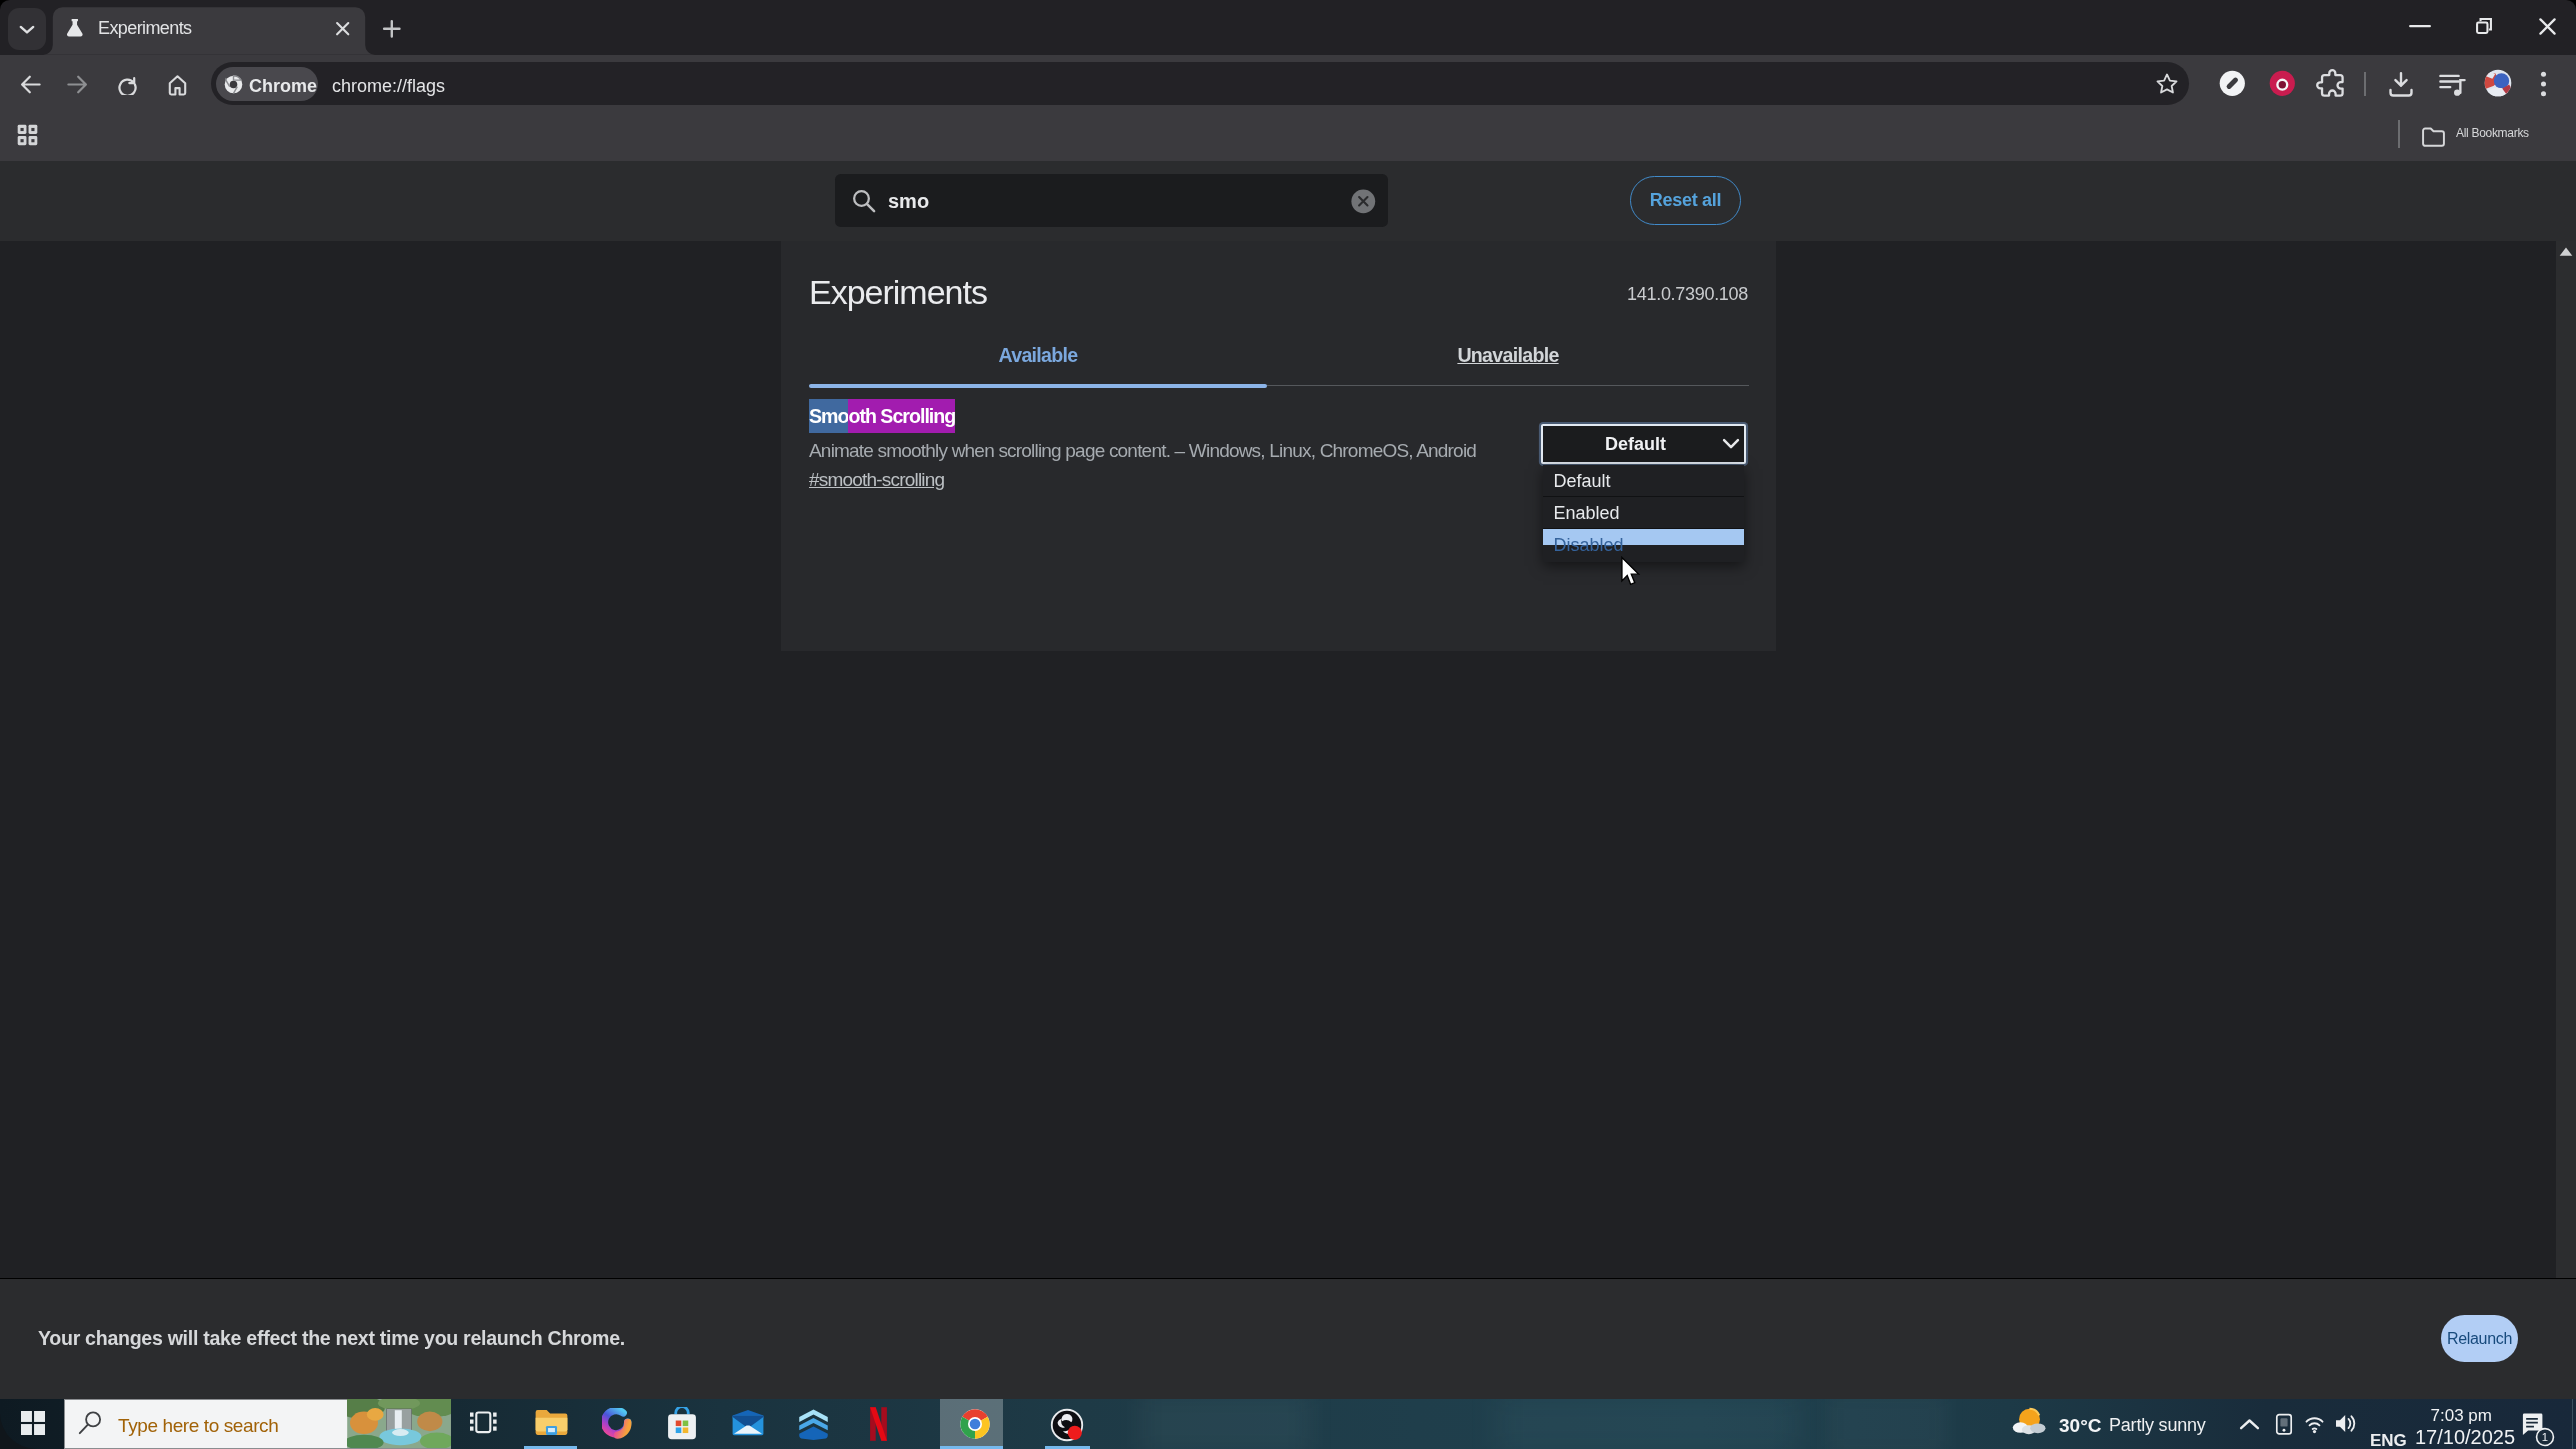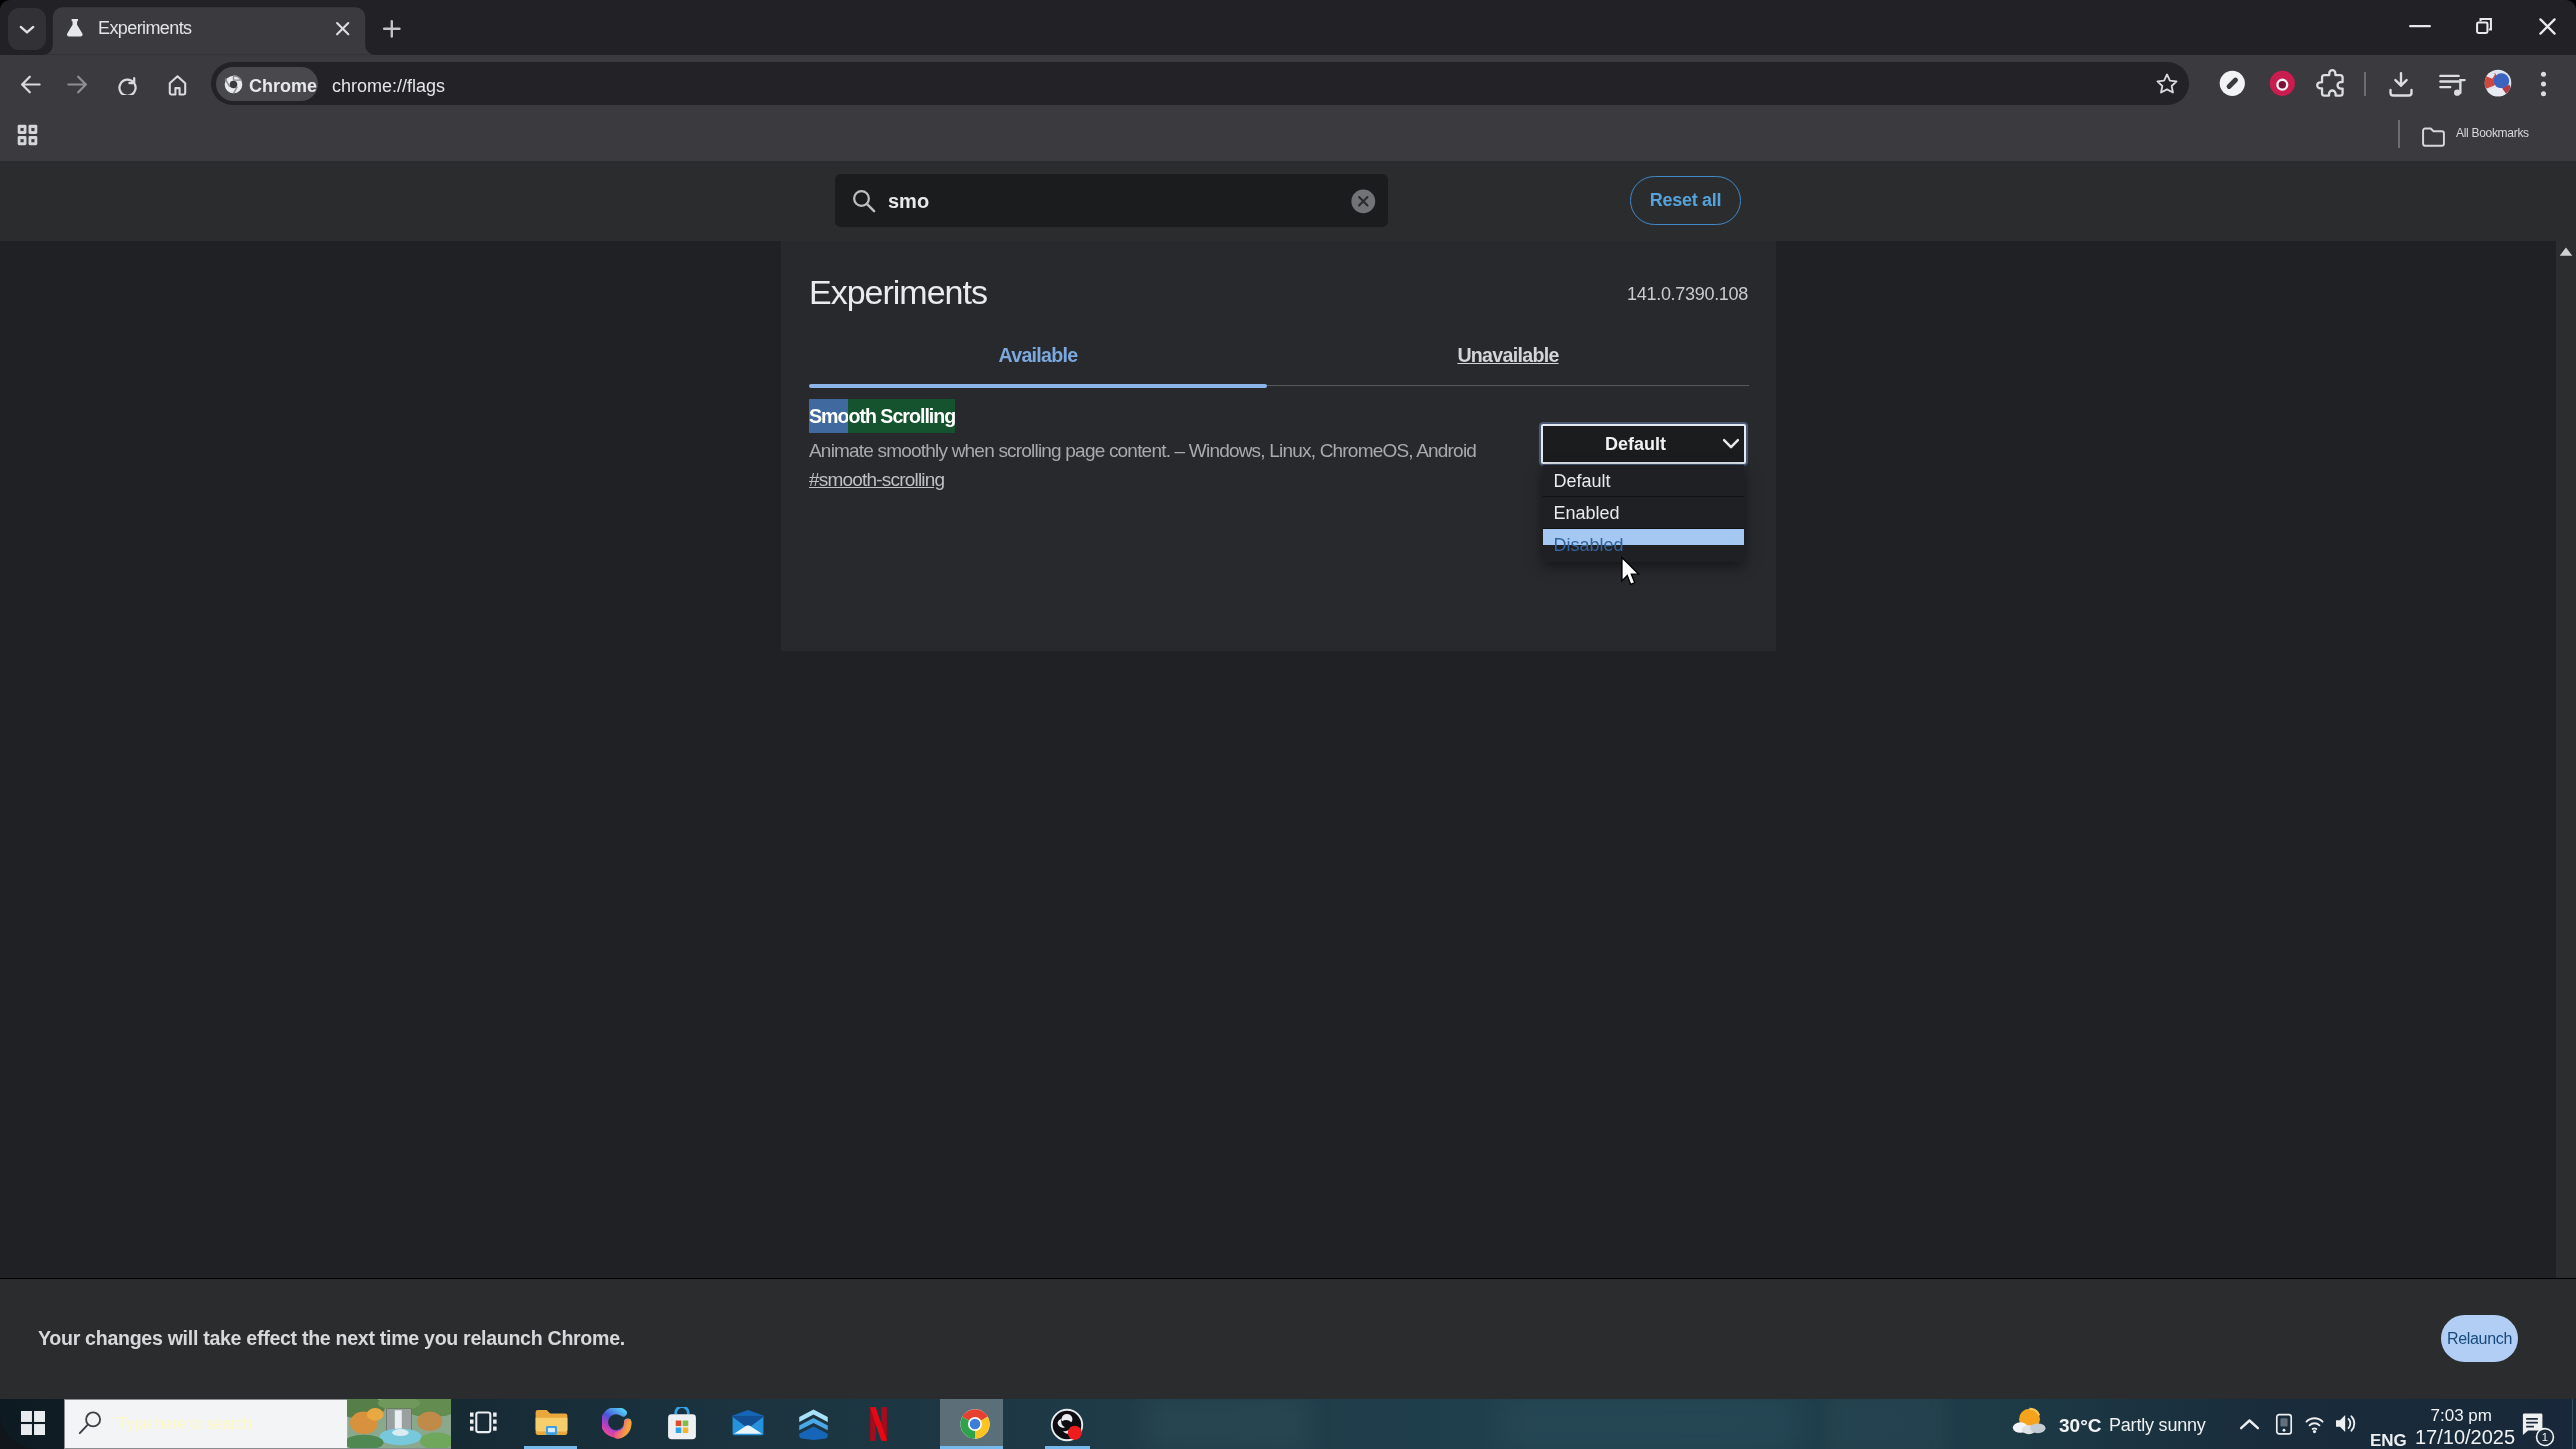--- a/index.html
+++ b/index.html
@@ -172,21 +172,21 @@
   </svg>
 
 <div class="abs" style="left:809px;top:273px;font-size:34px;letter-spacing:-1px;color:#eaebee;">Experiments</div>
 <div class="abs" style="left:1551px;top:284px;width:197px;text-align:right;font-size:18px;letter-spacing:-0.3px;color:#c9cbce;">141.0.7390.108</div>
 
 <div class="abs" style="left:809px;top:344px;width:458px;text-align:center;font-size:19.6px;font-weight:700;letter-spacing:-0.7px;color:#7ba8de;">Available</div>
 <div class="abs" style="left:1267px;top:344px;width:482px;text-align:center;font-size:19.6px;font-weight:700;letter-spacing:-0.7px;color:#d2d5d8;text-decoration:underline;">Unavailable</div>
 <div class="abs" style="left:809px;top:385px;width:940px;height:1.4px;background:#55585c;"></div>
 <div class="abs" style="left:809px;top:384px;width:458px;height:4.2px;background:#8cb4e8;border-radius:2.1px;"></div>
 
-<div class="abs" style="left:809px;top:402px;height:29px;font-size:19.6px;font-weight:700;letter-spacing:-1px;color:#fff;line-height:29px;"><span style="background:#40699f;padding:5.6px 0 6.3px;">Smo</span><span style="background:#14532d;padding:5.6px 0 6.3px;">oth Scrolling</span></div>
+<div class="abs" style="left:809px;top:402px;height:29px;font-size:19.6px;font-weight:700;letter-spacing:-1px;color:#fff;line-height:29px;"><span style="background:#40699f;padding:5.6px 0 6.3px;">Smo</span><span style="background:#a21caf;padding:5.6px 0 6.3px;">oth Scrolling</span></div>
 <div class="abs" style="left:809px;top:440px;font-size:19px;letter-spacing:-0.8px;color:#a6abb0;">Animate smoothly when scrolling page content. – Windows, Linux, ChromeOS, Android</div>
 <div class="abs" style="left:809px;top:469px;font-size:19px;letter-spacing:-0.8px;color:#bcc0c4;text-decoration:underline;">#smooth-scrolling</div>
 
 <div class="abs" style="left:1541px;top:424px;width:205px;height:40px;background:#1b1c1e;border:2.1px solid #e3eaf2;box-sizing:border-box;border-radius:2.1px;box-shadow:0 0 0 2.1px rgba(130,170,230,0.38);"></div>
 <div class="abs" style="left:1541px;top:434px;width:189px;text-align:center;font-size:18px;font-weight:700;color:#f0f1f3;">Default</div>
 <svg class="abs" style="left:1722px;top:438px;" width="18" height="11.2" viewBox="0 0 26 16">
     <path d="M3 3l10 10L23 3" stroke="#e8e9eb" stroke-width="3.6" fill="none" stroke-linecap="round" stroke-linejoin="round"></path>
   </svg>
 
 <div class="abs" style="left:1543px;top:465px;width:201px;height:97px;background:#1f2023;box-shadow:0 4.2px 12.6px rgba(0,0,0,0.5);"></div>
@@ -218,21 +218,21 @@
       <rect x="0" y="18.5" width="15.5" height="15.5"></rect>
       <rect x="18.5" y="18.5" width="15.5" height="15.5"></rect>
     </g>
   </svg>
 
 <div class="abs" style="left:64px;top:1399px;width:387px;height:50px;background:#f3f4f5;border:0.7px solid #8a8d90;box-sizing:border-box;"></div>
 <svg class="abs" style="left:77px;top:1410px;" width="26.6" height="26.6" viewBox="0 0 38 38">
     <circle cx="23" cy="13.5" r="10" stroke="#3f4144" stroke-width="2.6" fill="none"></circle>
     <path d="M15.5 21L4 33" stroke="#3f4144" stroke-width="2.8" stroke-linecap="round"></path>
   </svg>
-<div class="abs" style="left:118px;top:1415px;font-size:16px;letter-spacing:-0.4px;color:#fef9c3;">Type here to search</div>
+<div class="abs" style="left:118px;top:1415px;font-size:19px;letter-spacing:-0.4px;color:#a16207;">Type here to search</div>
 <svg class="abs" style="left:347px;top:1399px;" width="104" height="49" viewBox="0 0 148 70">
   <rect width="148" height="70" fill="#8aa88c"></rect>
   <ellipse cx="20" cy="12" rx="34" ry="16" fill="#567e48"></ellipse>
   <ellipse cx="120" cy="10" rx="40" ry="16" fill="#628c50"></ellipse>
   <ellipse cx="74" cy="6" rx="30" ry="10" fill="#71985c"></ellipse>
   <ellipse cx="24" cy="34" rx="20" ry="16" fill="#d8913c"></ellipse>
   <ellipse cx="40" cy="22" rx="12" ry="9" fill="#e8a842"></ellipse>
   <ellipse cx="118" cy="32" rx="18" ry="14" fill="#c08a48"></ellipse>
   <path d="M56 14h36v34H56z" fill="#9a9globe"></path>
   <path d="M56 14h36v34H56z" fill="#98a0a0"></path>

